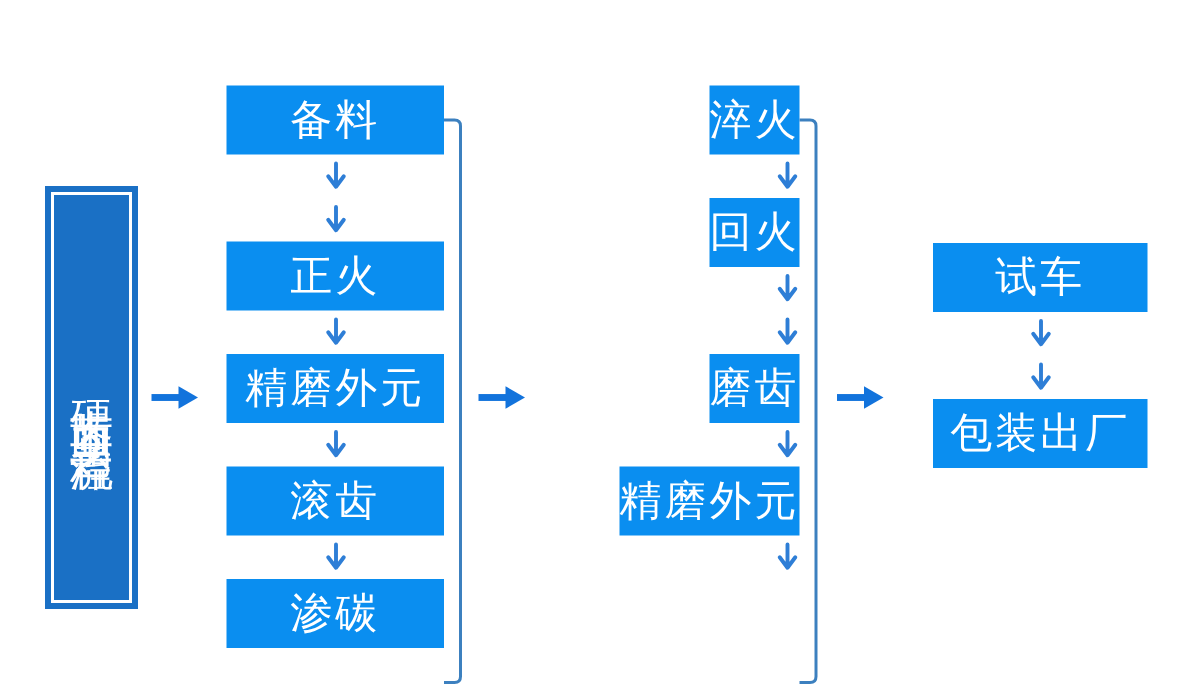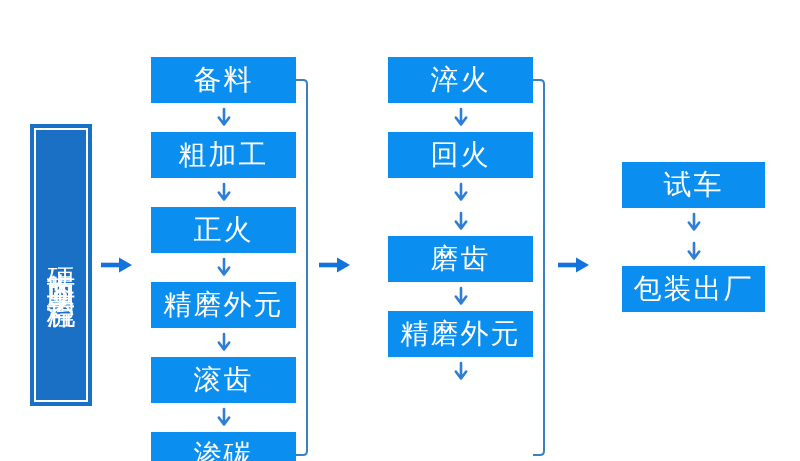--- a/index.html
+++ b/index.html
@@ -41,21 +41,21 @@
     white-space: nowrap;
   }
 
   
   .col {
     position: absolute;
     display: flex;
     flex-direction: column;
   }
   .col-1 { left: 151px; top: 25px; width: 145px; }
-  .col-2 { left: 388px; top: 25px; width: 145px; }
+  .col-2 { left: 388px; top: 25px; width: 145px; align-items: flex-end; }
   .col-3 { left: 622px; top: 130px; width: 143px; text-align: center; }
 
   .step {
     height: 46px;
     background: #0a8ef0;
     color: #ffffff;
     display: flex;
     align-items: center;
     justify-content: center;
     font-size: 28px;
@@ -90,21 +90,20 @@
     </div>
   </div>
 
   <div class="col col-1">
     <div class="step">备料</div>
     <div class="gap">
       <svg class="down-arrow-svg" width="16" height="22" viewBox="0 0 16 22">
         <path d="M8 2 V15 M2.8 10.5 L8 17.5 L13.2 10.5" fill="none" stroke="#2e7ed6" stroke-width="2.6" stroke-linecap="round" stroke-linejoin="round"></path>
       </svg>
     </div>
-    <div class="step">粗加工</div>
     <div class="gap">
       <svg class="down-arrow-svg" width="16" height="22" viewBox="0 0 16 22">
         <path d="M8 2 V15 M2.8 10.5 L8 17.5 L13.2 10.5" fill="none" stroke="#2e7ed6" stroke-width="2.6" stroke-linecap="round" stroke-linejoin="round"></path>
       </svg>
     </div>
     <div class="step">正火</div>
     <div class="gap">
       <svg class="down-arrow-svg" width="16" height="22" viewBox="0 0 16 22">
         <path d="M8 2 V15 M2.8 10.5 L8 17.5 L13.2 10.5" fill="none" stroke="#2e7ed6" stroke-width="2.6" stroke-linecap="round" stroke-linejoin="round"></path>
       </svg>

